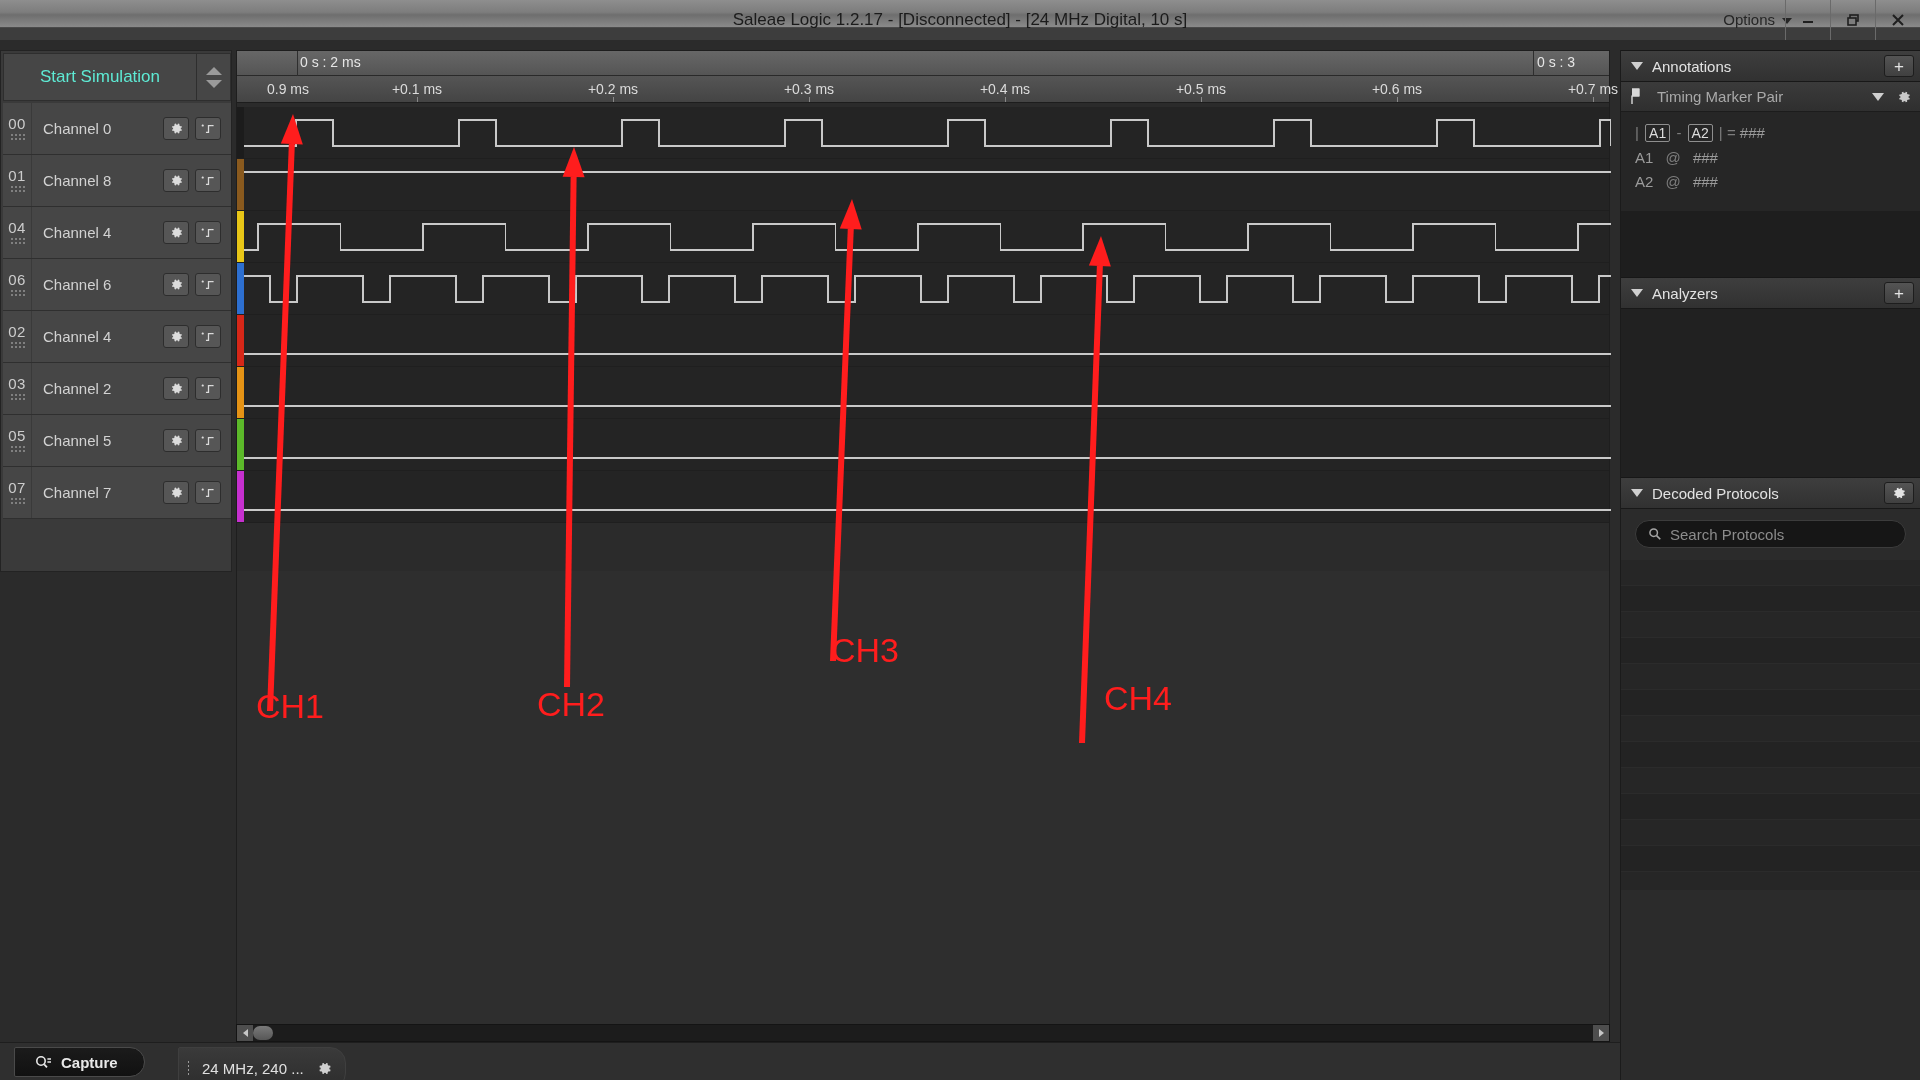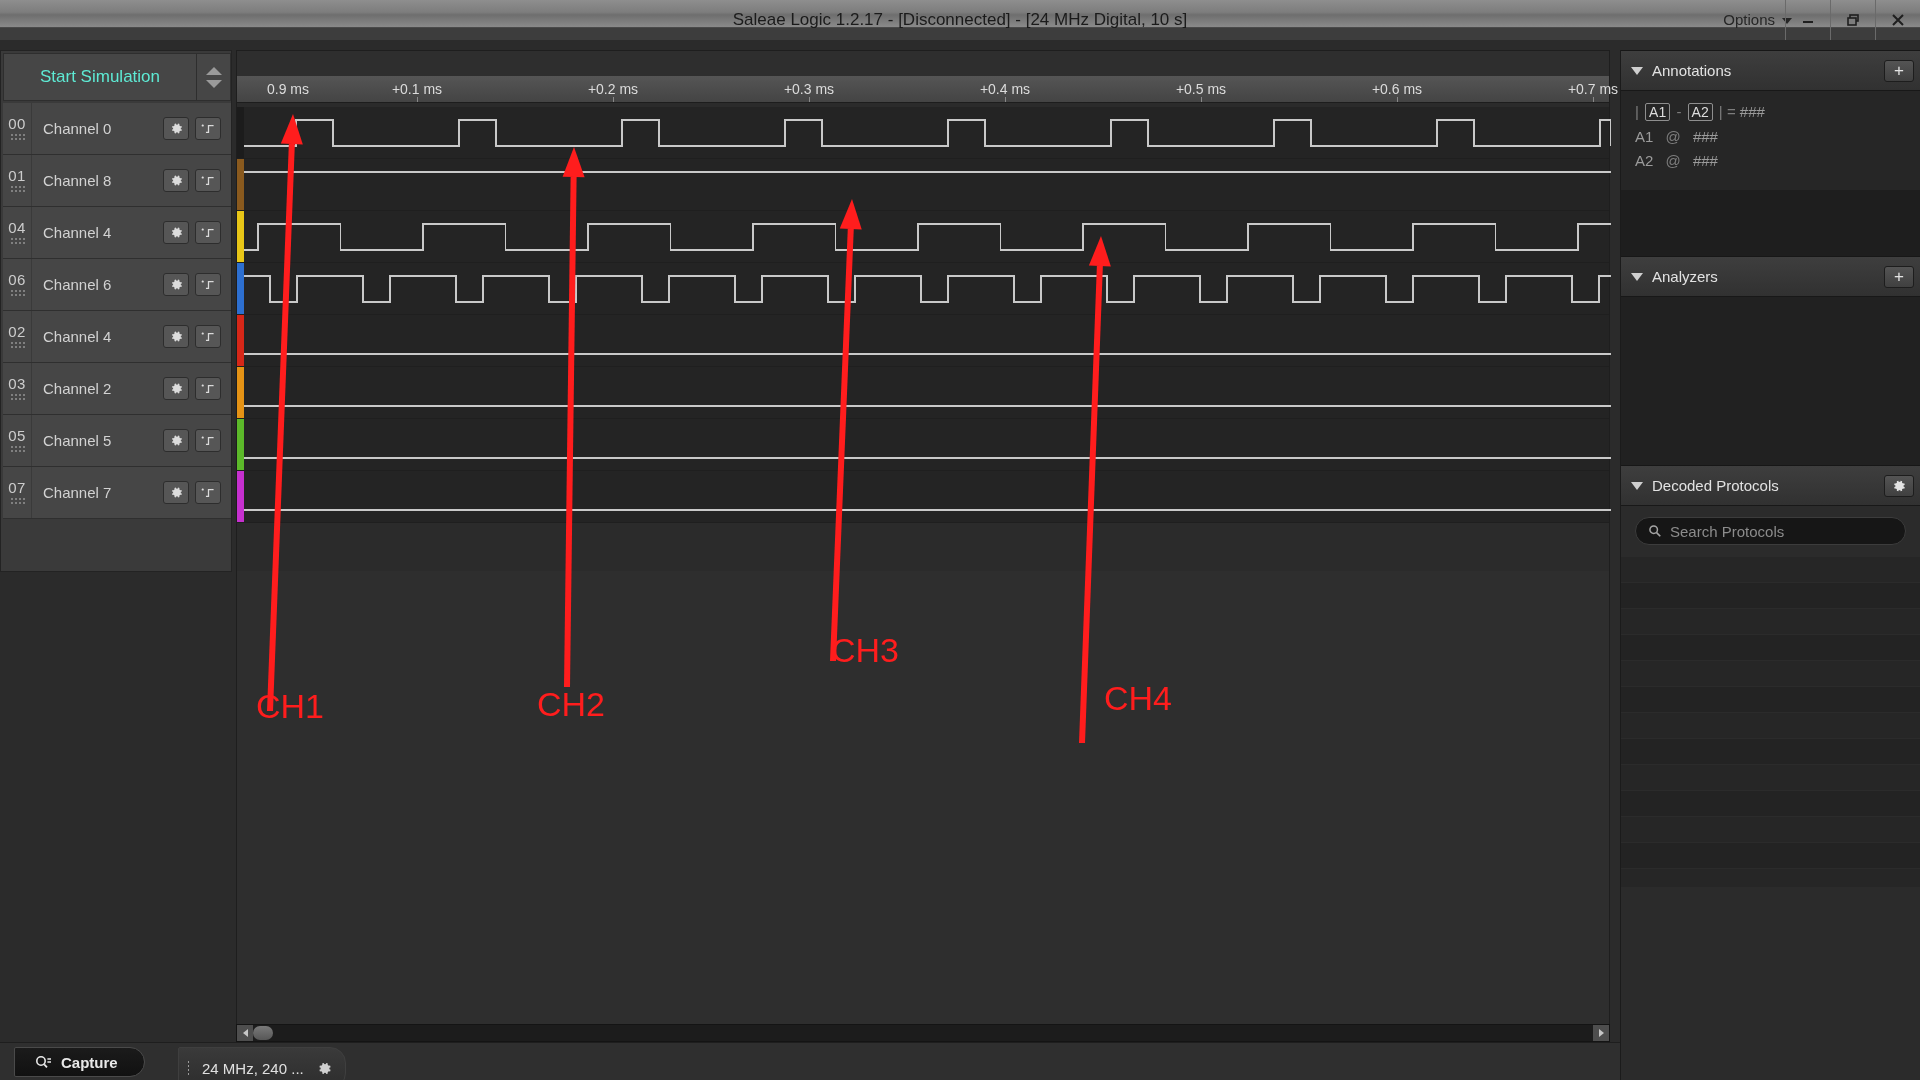--- a/index.html
+++ b/index.html
@@ -226,21 +226,21 @@
   #rate-text { font-size: 15px; color: #e0e0e0; }
   #rate-gear { cursor: pointer; color: #d0d0d0; display: flex; }
 
   
   #rightdock {
     position: absolute; left: 1620px; top: 10px; width: 300px; height: 1035px;
     background: #2b2b2b;
     border-left: 1px solid #1b1b1b;
   }
   .panel-head {
-    height: 41px; background: linear-gradient(to bottom,#3e3e3e,#313131);
+    height: 32px; background: linear-gradient(to bottom,#3e3e3e,#313131);
     border-bottom: 1px solid #181818; border-top: 1px solid #171717;
     display: flex; align-items: center; padding: 0 6px 0 10px;
   }
   .panel-head .tri {
     width: 0; height: 0; margin-right: 9px; cursor: pointer;
     border-left: 6px solid transparent; border-right: 6px solid transparent;
     border-top: 8px solid #cfcfcf;
   }
   .panel-head .ptitle { flex: 1; font-size: 15px; color: #e2e2e2; }
   .hd-btn {
@@ -481,20 +481,26 @@
               <path d="M2 4 h2.4 M3.2 2.8 v2.4" stroke="#dcdcdc" stroke-width="1.5"></path>
               <path d="M7 12 h3 V4 h3" fill="none" stroke="#dcdcdc" stroke-width="1.5"></path>
               <path d="M13 4 h3" stroke="#dcdcdc" stroke-width="1.5"></path>
             </svg>
           </div>
         </div>
       </div>
   </div>
 
   <div id="graph">
+    <div id="ruler-top">
+        <div class="tickline" style="left:60px"></div>
+        <div class="lbl" style="left:63px">0 s : 2 ms</div>
+        <div class="tickline" style="left:1296px"></div>
+        <div class="lbl" style="left:1300px">0 s : 3</div>
+      </div>
     <div id="ruler-bot">
         <div class="lbl" style="left:30px;transform:none">0.9 ms</div>
         <div class="lbl" style="left:180px">+0.1 ms</div>
         <div class="tk" style="left:180px"></div>
         <div class="lbl" style="left:376px">+0.2 ms</div>
         <div class="tk" style="left:376px"></div>
         <div class="lbl" style="left:572px">+0.3 ms</div>
         <div class="tk" style="left:572px"></div>
         <div class="lbl" style="left:768px">+0.4 ms</div>
         <div class="tk" style="left:768px"></div>
@@ -617,20 +623,35 @@
 
     <div class="panel-head">
       <div class="tri"></div>
       <div class="ptitle">Annotations</div>
       <div class="hd-btn">
         <span>+</span>
       </div>
     </div>
 
     <div id="ann-body">
+      <div id="ann-item">
+        <div id="ann-flag">
+          <svg width="13" height="17" viewBox="0 0 13 17">
+            <path d="M3 1 h7 v7 h-7 l0 8" fill="#d8d8d8" stroke="#d8d8d8" stroke-width="1.4" stroke-linejoin="round"></path>
+          </svg>
+        </div>
+        <div id="ann-name">Timing Marker Pair</div>
+        <div id="ann-caret"></div>
+        <div id="ann-gear">
+          <svg width="16" height="16" viewBox="0 0 20 20">
+            <path fill="#c8c8c8" d="M10 6.6A3.4 3.4 0 1 0 10 13.4 3.4 3.4 0 0 0 10 6.6zm0 5.1a1.7 1.7 0 1 1 0-3.4 1.7 1.7 0 0 1 0 3.4z"></path>
+            <path fill="#c8c8c8" d="M17.2 11.4l-1.5-.5a5.9 5.9 0 0 0 0-1.8l1.5-.5-.6-2-1.6.3a5.9 5.9 0 0 0-1.3-1.3l.3-1.6-2-.6-.5 1.5a5.9 5.9 0 0 0-1.8 0L9.2 3.4l-2 .6.3 1.6a5.9 5.9 0 0 0-1.3 1.3l-1.6-.3-.6 2 1.5.5a5.9 5.9 0 0 0 0 1.8l-1.5.5.6 2 1.6-.3a5.9 5.9 0 0 0 1.3 1.3l-.3 1.6 2 .6.5-1.5a5.9 5.9 0 0 0 1.8 0l.5 1.5 2-.6-.3-1.6a5.9 5.9 0 0 0 1.3-1.3l1.6.3z"></path>
+          </svg>
+        </div>
+      </div>
 
       <div id="ann-detail">
         <div class="ann-line">
           <span class="dim">|</span>
           <span class="mk">A1</span>
           <span class="dim">-</span>
           <span class="mk">A2</span>
           <span class="dim">| =</span>
           <span>###</span>
         </div>

